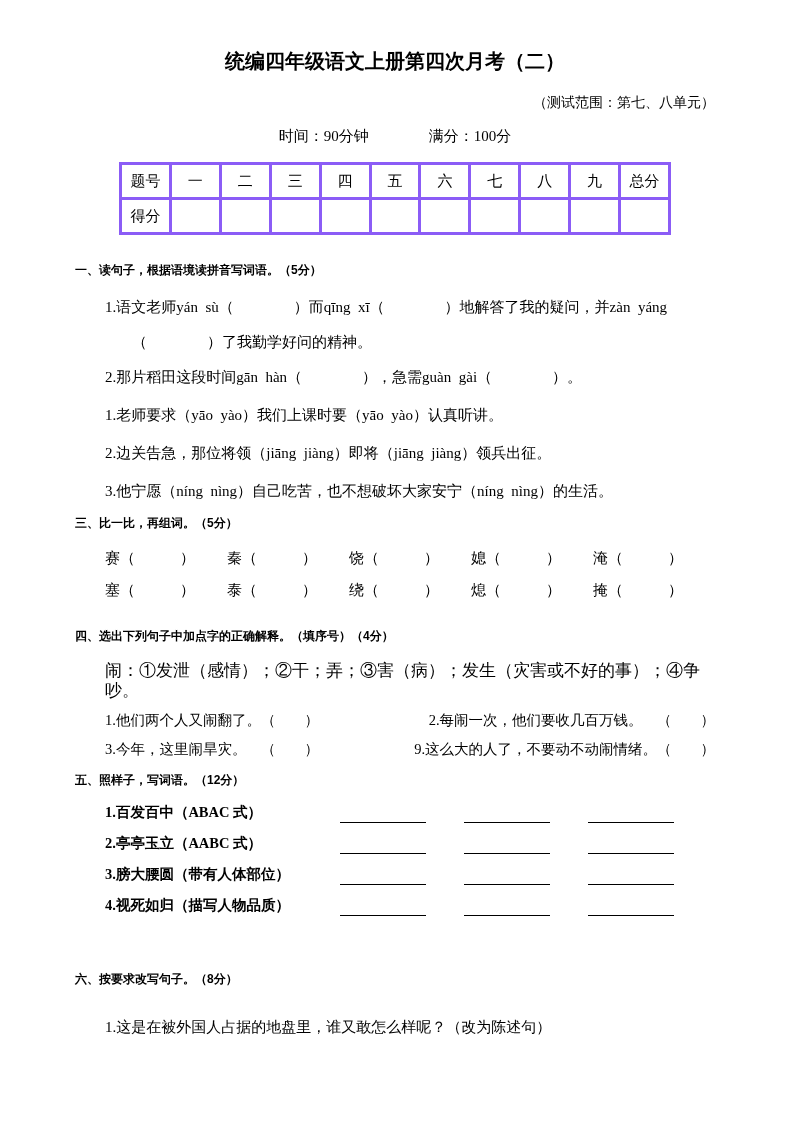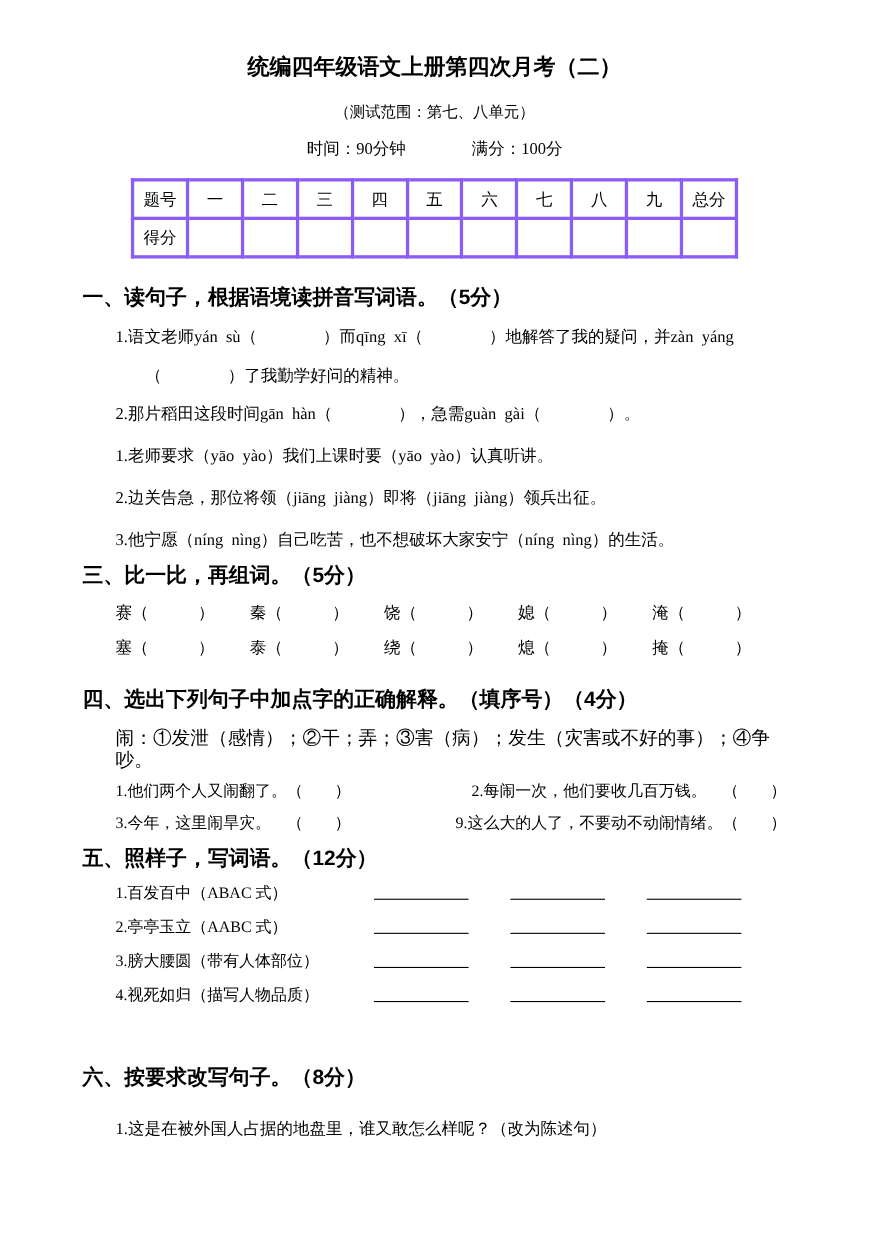--- a/index.html
+++ b/index.html
@@ -21,21 +21,21 @@
     padding: 48px 78px 16px 75px;
   }
   .title {
     text-align: center;
     font-size: 20px;
     font-weight: bold;
     line-height: 26px;
     white-space: pre-wrap;
   }
   .subtitle {
-    text-align: center;
+    text-align: right;
     font-size: 14px;
     margin-top: 20px;
     line-height: 18px;
     white-space: pre-wrap;
   }
   .info {
     display: flex;
     justify-content: center;
     gap: 60px;
     font-size: 15px;
@@ -52,21 +52,21 @@
     border: 3px solid #8b5cf6;
     height: 32px;
     text-align: center;
     vertical-align: middle;
     font-size: 15px;
     padding: 0;
   }
   .sec-heading {
     font-family: "Liberation Sans", "DejaVu Sans", sans-serif;
     font-weight: bold;
-    font-size: 19px;
+    font-size: 12px;
     line-height: 23px;
     margin-top: 24px;
     white-space: pre-wrap;
   }
   .sec-heading.gap-lg { margin-top: 10px; }
   .sec-heading.gap-xl { margin-top: 52px; }
   .item {
     font-size: 15px;
     line-height: 21px;
     margin-left: 30px;
@@ -97,24 +97,26 @@
     display: flex;
     justify-content: space-between;
     font-size: 14.5px;
     line-height: 20px;
     margin-left: 30px;
     margin-top: 9px;
   }
   .two-col span { white-space: pre-wrap; }
   .s5-row {
     display: flex;
+    align-items: flex-end;
     margin-left: 30px;
     margin-top: 10px;
     font-size: 14.5px;
     line-height: 21px;
+    font-weight: bold;
   }
   .s5-label {
     width: 235px;
     flex-shrink: 0;
     white-space: pre-wrap;
   }
   .blank {
     display: inline-block;
     width: 86px;
     height: 15px;

